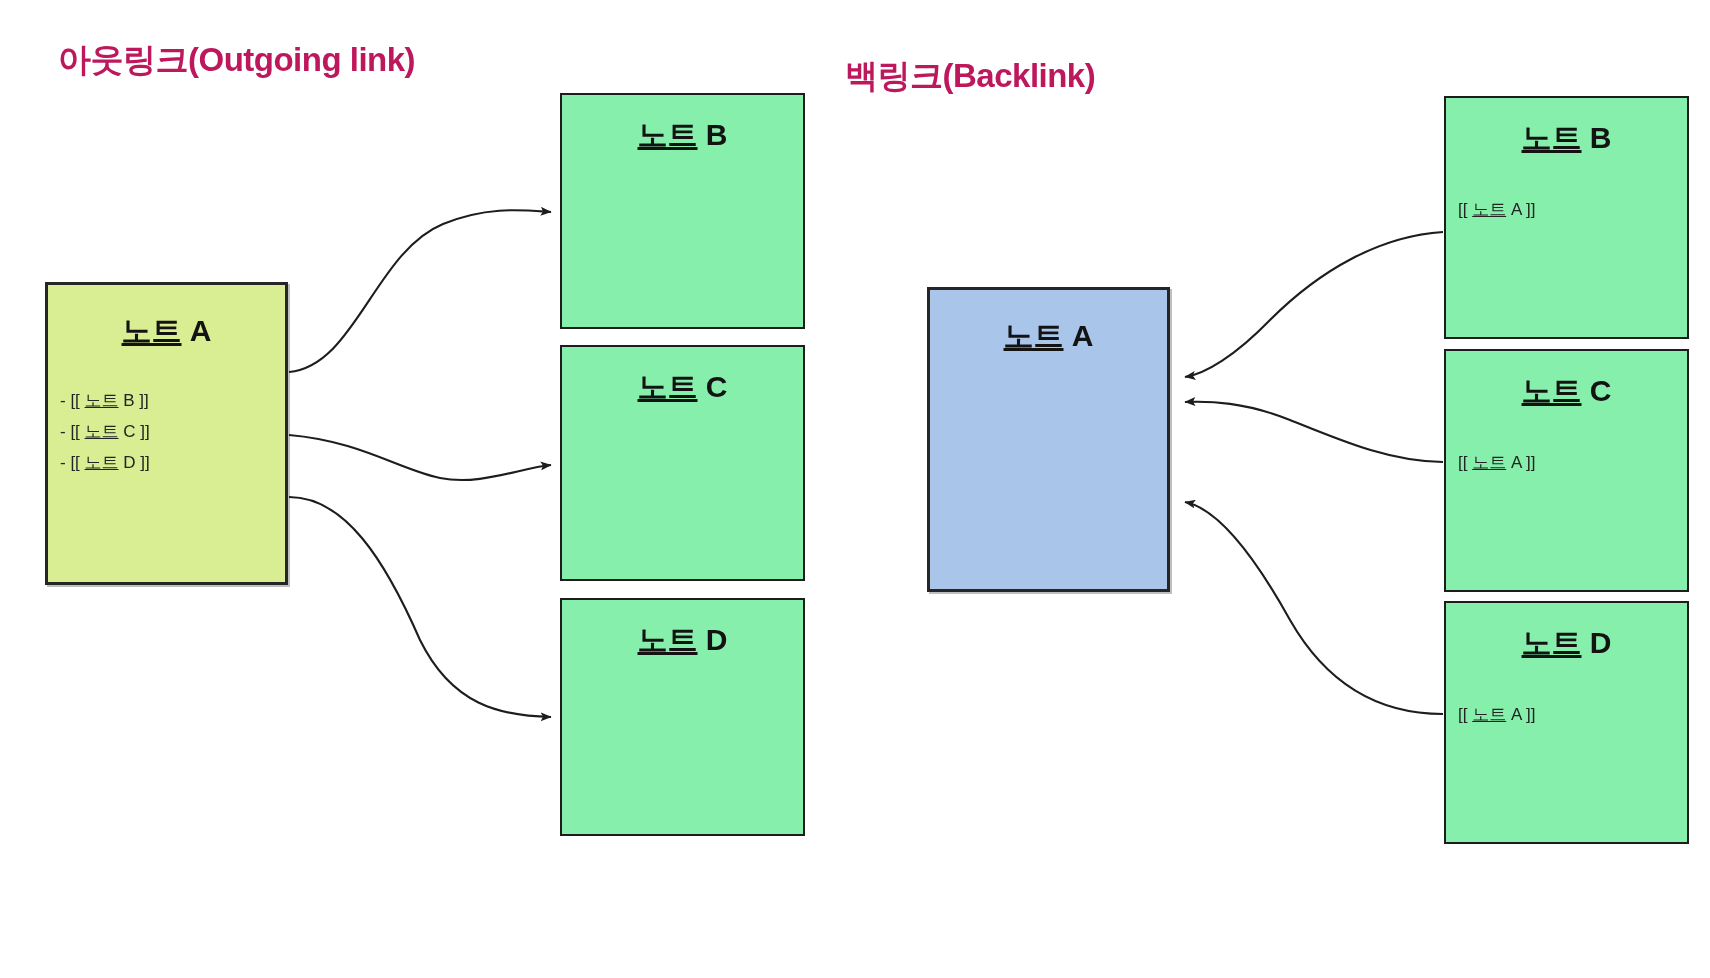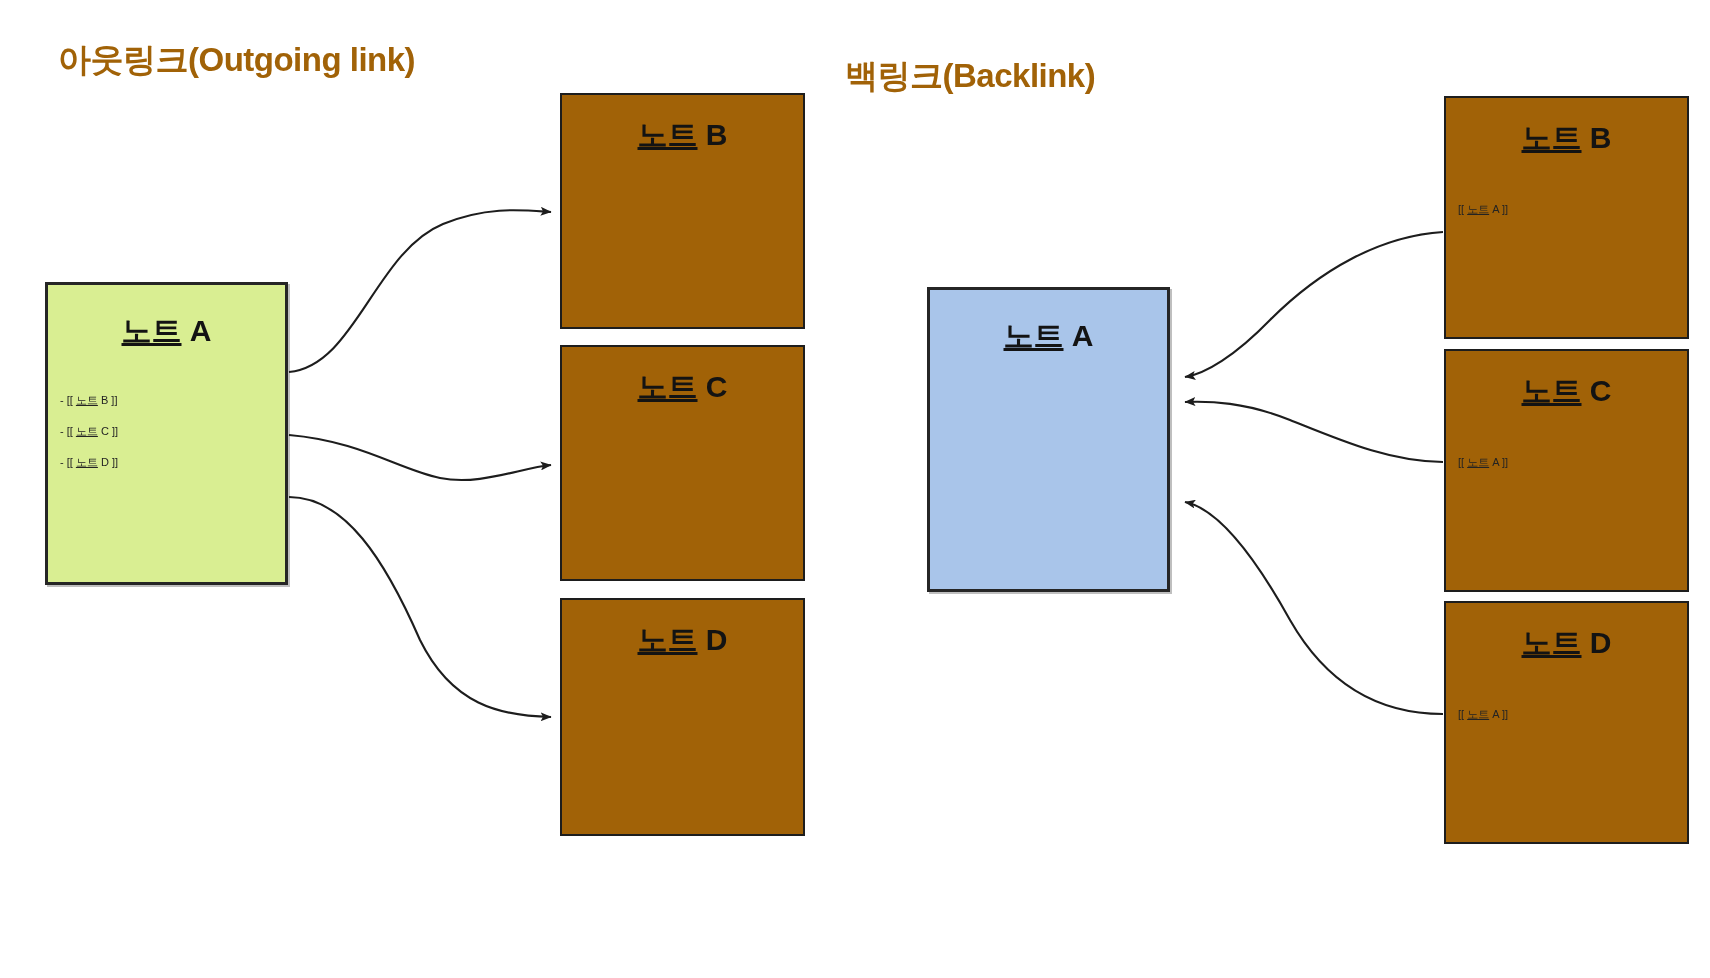--- a/index.html
+++ b/index.html
@@ -16,31 +16,31 @@
     width: 1710px;
     height: 978px;
     background: #ffffff;
     overflow: hidden;
   }
   .panel-title {
     position: absolute;
     font-size: 33px;
     font-weight: bold;
     letter-spacing: -0.5px;
-    color: #a16207;
+    color: #be185d;
     white-space: nowrap;
   }
   #title-outgoing { left: 58px;  top: 38px; }
   #title-backlink { left: 845px; top: 54px; }
 
   .note {
     position: absolute;
     box-sizing: border-box;
     border: 2px solid #1d1d1d;
-    background: #a16207;
+    background: #86efac;
   }
   .note.filled-green {
     background: #d9ee92;
     border: 3px solid #262626;
     box-shadow: 2px 2px 0 rgba(0,0,0,0.25);
   }
   .note.filled-blue {
     background: #a9c5ea;
     border: 3px solid #262626;
     box-shadow: 2px 2px 0 rgba(0,0,0,0.25);
@@ -52,21 +52,21 @@
     text-align: center;
     font-size: 30px;
     font-weight: bold;
     color: #131313;
     letter-spacing: 0px;
     white-space: nowrap;
   }
   .note-title .u { text-decoration: underline; text-underline-offset: 2px; }
   .note-body {
     position: absolute;
-    font-size: 11px;
+    font-size: 17px;
     line-height: 31px;
     color: #232323;
     white-space: nowrap;
   }
   .note-body .u { text-decoration: underline; text-underline-offset: 1px; }
   .link-line { display: block; }
 
   #arrows {
     position: absolute;
     left: 0; top: 0;

